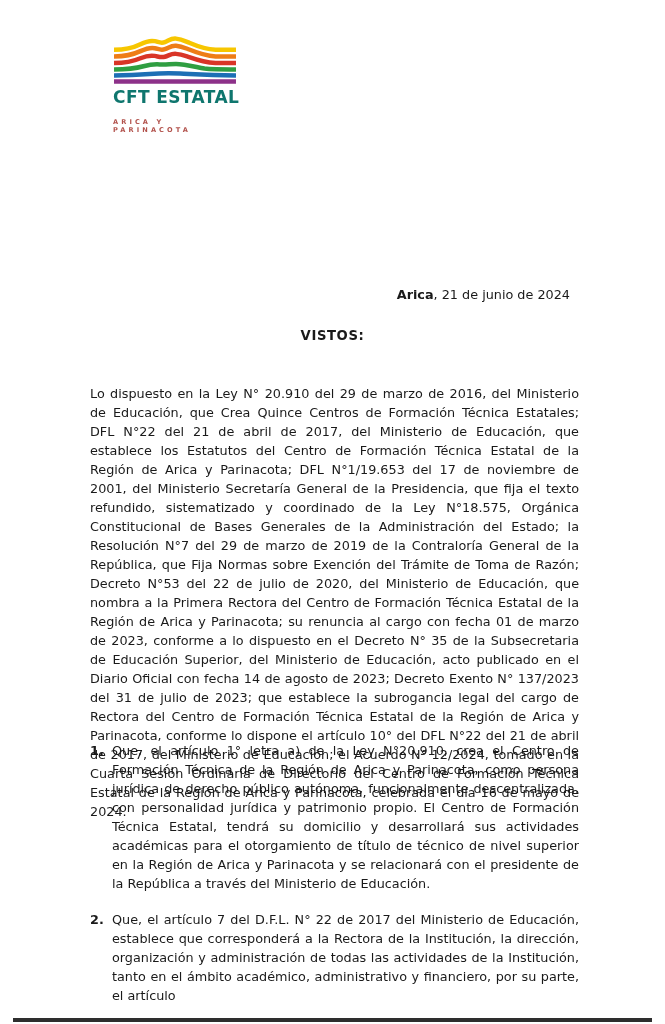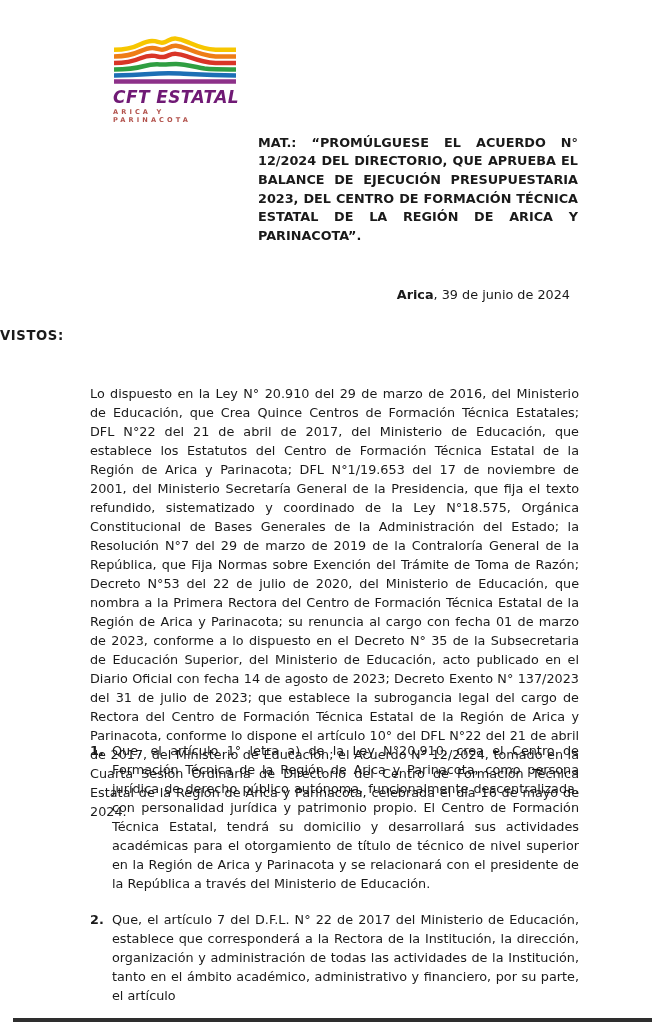--- a/index.html
+++ b/index.html
@@ -9,41 +9,41 @@
     color:#1a1a1a;overflow:hidden;
   }
   
   .logo{position:absolute;left:113px;top:36px;width:130px;}
   .logo svg{display:block;}
   .logo-title{
     font-weight:bold;font-size:17px;letter-spacing:.4px;line-height:1.05;
     margin-top:1px;
   }
   .logo-sub{
-    font-weight:bold;font-size:6.6px;letter-spacing:3.1px;margin-top:1px;
+    font-weight:bold;font-size:6.6px;letter-spacing:3.1px;margin-top:11px;
   }
   
   .mat{
     position:absolute;left:258px;top:121px;width:320px;
     font-weight:bold;font-size:12.8px;line-height:18.6px;
     text-align:justify;
   }
   
   .decree{
     position:absolute;right:95px;top:261px;
     font-weight:bold;font-size:12.8px;white-space:nowrap;
   }
   .dateline{
     position:absolute;right:95px;top:287px;
     font-size:12.8px;white-space:nowrap;font-weight:normal;
   }
   .dateline .place{font-weight:bold;text-align:right;}
   
   .heading{
-    position:absolute;left:0;width:665px;
+    position:absolute;left:0;width:665px;text-align:center;
     font-weight:bold;font-size:13.2px;letter-spacing:.6px;
   }
   .heading .colon{font-weight:normal;letter-spacing:0;}
   
   .vistos-body{
     position:absolute;left:90px;top:371px;width:489px;
     font-size:12.8px;line-height:19px;text-align:justify;
   }
   .considerando-list{
     position:absolute;left:90px;top:741px;width:489px;
@@ -65,28 +65,27 @@
 
   <div class="logo">
     <svg width="124" height="52" viewBox="0 0 122 50" fill="none" stroke-linecap="butt">
       <path stroke-width="4.4" d="M1,13 C14,13 20,11 27,7.5 C32,5 36,3.5 41,4.5 C45,5.3 47,7 51,5.5 C55,4 57,1.5 62,2 C67,2.5 70,4 75,6 C82,9 92,12.5 101,13 L121,13" stroke="#f7c600"></path>
       <path stroke-width="4.4" d="M1,19.5 C14,19.5 20,17.6 27,14.3 C32,12 36,10.5 41,11.4 C45,12.2 47,13.8 51,12.4 C55,11 57,8.6 62,9 C67,9.4 70,10.8 75,12.7 C82,15.6 92,19 101,19.5 L121,19.5" stroke="#ee7d17"></path>
       <path stroke-width="4.4" d="M1,26 C14,26 20,24.3 27,21.3 C32,19.2 36,18.2 41,19 C45,19.7 47,20.8 51,19.8 C55,18.8 57,16.6 62,17 C67,17.4 70,18.6 75,20.2 C82,22.7 92,25.5 101,26 L121,26" stroke="#d93527"></path>
       <path stroke-width="4.4" d="M1,32.3 C14,32.3 22,31.4 30,29.2 C36,27.6 40,27 46,27.4 C52,27.8 56,27 62,27 C70,27.1 80,29.6 90,31.4 C96,32.1 104,32.3 121,32.3" stroke="#2f9e41"></path>
       <path stroke-width="4.4" d="M1,38.3 C16,38.3 26,37.7 36,36.9 C46,36.1 56,36 66,36.4 C78,36.9 92,38 121,38.3" stroke="#1d6fb5"></path>
       <path stroke-width="4.4" d="M1,44.2 L121,44.2" stroke="#8d3189"></path>
     </svg>
-    <div class="logo-title" style="color: #701a75; font-style: italic;">CFT ESTATAL</div>
+    <div class="logo-title" style="color: #0f766e;">CFT ESTATAL</div>
     <div class="logo-sub" style="color: rgb(178, 82, 76);">ARICA Y PARINACOTA</div>
   </div>
 
-  <p class="mat"><span>MAT.:</span> <span>“PROMÚLGUESE EL ACUERDO N° 12/2024 DEL DIRECTORIO, QUE APRUEBA EL BALANCE DE EJECUCIÓN PRESUPUESTARIA 2023, DEL CENTRO DE FORMACIÓN TÉCNICA ESTATAL DE LA REGIÓN DE ARICA Y PARINACOTA”.</span></p>
 
 
-  <div class="dateline"><span class="place">Arica</span><span>, 39 de junio de 2024</span></div>
+  <div class="dateline"><span class="place">Arica</span><span>, 21 de junio de 2024</span></div>
 
   <div class="heading" style="top:328px;">VISTOS:</div>
 
   <p class="vistos-body">Lo dispuesto en la Ley N° 20.910 del 29 de marzo de 2016, del Ministerio de Educación, que Crea Quince Centros de Formación Técnica Estatales; DFL N°22 del 21 de abril de 2017, del Ministerio de Educación, que establece los Estatutos del Centro de Formación Técnica Estatal de la Región de Arica y Parinacota; DFL N°1/19.653 del 17 de noviembre de 2001, del Ministerio Secretaría General de la Presidencia, que fija el texto refundido, sistematizado y coordinado de la Ley N°18.575, Orgánica Constitucional de Bases Generales de la Administración del Estado; la Resolución N°7 del 29 de marzo de 2019 de la Contraloría General de la República, que Fija Normas sobre Exención del Trámite de Toma de Razón; Decreto N°53 del 22 de julio de 2020, del Ministerio de Educación, que nombra a la Primera Rectora del Centro de Formación Técnica Estatal de la Región de Arica y Parinacota; su renuncia al cargo con fecha 01 de marzo de 2023, conforme a lo dispuesto en el Decreto N° 35 de la Subsecretaria de Educación Superior, del Ministerio de Educación, acto publicado en el Diario Oficial con fecha 14 de agosto de 2023; Decreto Exento N° 137/2023 del 31 de julio de 2023; que establece la subrogancia legal del cargo de Rectora del Centro de Formación Técnica Estatal de la Región de Arica y Parinacota, conforme lo dispone el artículo 10° del DFL N°22 del 21 de abril de 2017, del Ministerio de Educación; el Acuerdo N° 12/2024, tomado en la Cuarta Sesión Ordinaria de Directorio del Centro de Formación Técnica Estatal de la Región de Arica y Parinacota, celebrada el día 16 de mayo de 2024.</p>
 
 
   <div class="considerando-list">
     <div class="c-item">
       <span class="c-num">1.</span>
       <div class="c-text">Que, el artículo 1° letra a) de la Ley N°20.910, crea el Centro de Formación Técnica de la Región de Arica y Parinacota, como persona jurídica de derecho público autónoma, funcionalmente descentralizada, con personalidad jurídica y patrimonio propio. El Centro de Formación Técnica Estatal, tendrá su domicilio y desarrollará sus actividades académicas para el otorgamiento de título de técnico de nivel superior en la Región de Arica y Parinacota y se relacionará con el presidente de la República a través del Ministerio de Educación.</div>

